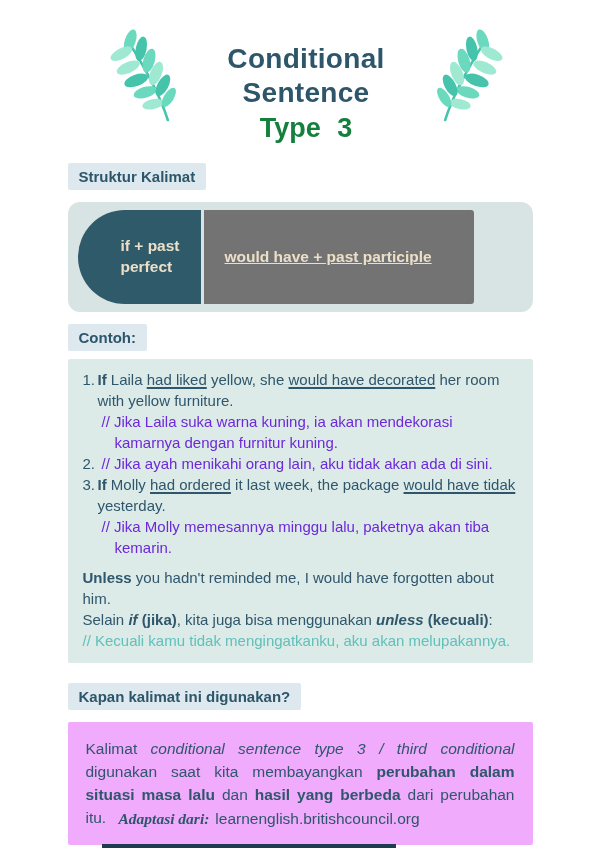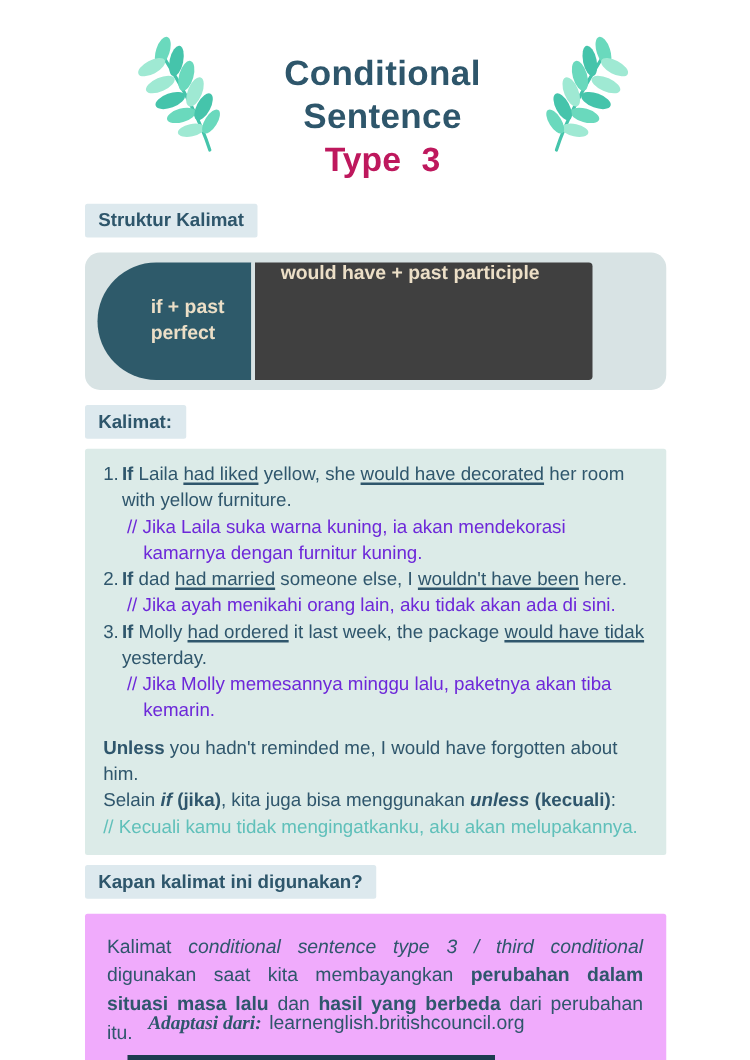--- a/index.html
+++ b/index.html
@@ -11,47 +11,47 @@
     color:#2f566c;
     overflow:hidden;
     margin:0 auto;
   }
   
   .header{display:flex;justify-content:space-between;align-items:flex-start;padding:28px 58px 0 70px;}
   .leaf{width:90px;height:94px;flex-shrink:0;}
   .leaf.right{transform:scaleX(-1);}
   .title-block{flex:1;text-align:center;padding-top:14px;}
   .title{font-size:28px;font-weight:700;color:#2e566b;letter-spacing:.3px;line-height:1.2;}
-  .subtitle{font-size:27px;font-weight:700;color:#be185d;word-spacing:9px;line-height:1.2;margin-top:3px;}
+  .subtitle{font-size:27px;font-weight:700;color:#15803d;word-spacing:9px;line-height:1.2;margin-top:3px;}
   
   .content{padding:0 30px;}
   .badge{display:inline-block;background:#dde9ee;color:#2e566b;font-weight:700;font-size:15px;padding:5px 11px;border-radius:2px;}
   
   .structure-badge-row{margin-top:18px;}
   .structure-panel{margin-top:12px;background:#d8e3e4;height:110px;padding:8px 8px;box-sizing:border-box;border-radius:12px;}
   .formula{display:flex;height:94px;width:396px;margin-left:2px;}
   .if-chip{width:123px;background:#2e5a6a;border-radius:50px 0 0 50px;display:flex;align-items:center;justify-content:flex-end;padding-right:10px;box-sizing:border-box;}
   .if-chip span{display:block;width:70px;color:#ecdfc7;font-weight:700;font-size:15.5px;line-height:1.3;}
   .formula-divider{width:3px;background:#d8e3e4;}
-  .main-chip{width:270px;background:#404040;border-radius:0 3px 3px 0;display:flex;align-items:flex-start;padding-left:21px;box-sizing:border-box;color:#ecdfc7;font-weight:700;font-size:15.5px;}
+  .main-chip{width:270px;background:#737373;border-radius:0 3px 3px 0;display:flex;align-items:center;padding-left:21px;box-sizing:border-box;color:#ecdfc7;font-weight:700;font-size:15.5px;text-decoration:underline;}
   
   .examples-badge-row{margin-top:12px;}
   .examples-panel{margin-top:8px;background:#dcebe8;border-radius:2px;padding:10px 14px 12px 15px;font-size:15px;line-height:1.4;color:#2f566c;}
   .ex{display:flex;}
   .ex-num{width:15px;flex-shrink:0;}
   .ex-body{flex:1;}
   .id-line{color:#6d28d9;padding-left:17px;text-indent:-13px;}
   .unless-block{margin-top:9px;}
   .unless-id{color:#60c0ba;}
   .s-b{font-weight:700;}
   .s-i{font-style:italic;}
   .s-bi{font-weight:700;font-style:italic;}
   .s-u{text-decoration:underline;text-underline-offset:2px;text-decoration-thickness:1.5px;}
   
-  .usage-badge-row{margin-top:8px;}
+  .usage-badge-row{margin-top:20px;}
   .usage-panel{margin-top:12px;background:#f0abfc;border-radius:2px;padding:15px 18px;font-size:15.5px;line-height:1.5;color:#2f566c;text-align:justify;}
   
   .footer{position:absolute;left:81px;bottom:20px;font-size:15.5px;color:#2e566b;}
   .footer-label{font-family:"Liberation Serif", serif;font-weight:700;font-style:italic;}
   .footer-source{margin-left:6px;}
   .bottom-bar{position:absolute;left:64px;bottom:0;width:294px;height:4px;background:#1d3c4f;}
 </style>
 </head>
 <body>
 
@@ -109,36 +109,35 @@
           <span>if + past perfect</span>
         </div>
         <div class="formula-divider"></div>
         <div class="main-chip">
           <span>would have + past participle</span>
         </div>
       </div>
     </div>
 
     <div class="examples-badge-row">
-      <span class="badge">Kalimat:</span>
+      <span class="badge">Contoh:</span>
     </div>
     <div class="examples-panel">
 
       <div class="ex">
         <span class="ex-num">1.</span>
         <div class="ex-body">
           <div class="en-line"><span class="s-b">If</span><span> Laila </span><span class="s-u">had liked</span><span> yellow, she </span><span class="s-u">would have decorated</span><span> her room with yellow furniture.</span></div>
           <div class="id-line">// Jika Laila suka warna kuning, ia akan mendekorasi kamarnya dengan furnitur kuning.</div>
         </div>
       </div>
 
       <div class="ex">
         <span class="ex-num">2.</span>
         <div class="ex-body">
-          <div class="en-line"><span class="s-b">If</span><span> dad </span><span class="s-u">had married</span><span> someone else, I </span><span class="s-u">wouldn't have been</span><span> here.</span></div>
           <div class="id-line">// Jika ayah menikahi orang lain, aku tidak akan ada di sini.</div>
         </div>
       </div>
 
       <div class="ex">
         <span class="ex-num">3.</span>
         <div class="ex-body">
           <div class="en-line"><span class="s-b">If</span><span> Molly </span><span class="s-u">had ordered</span><span> it last week, the package </span><span class="s-u">would have tidak</span><span> yesterday.</span></div>
           <div class="id-line">// Jika Molly memesannya minggu lalu, paketnya akan tiba kemarin.</div>
         </div>

